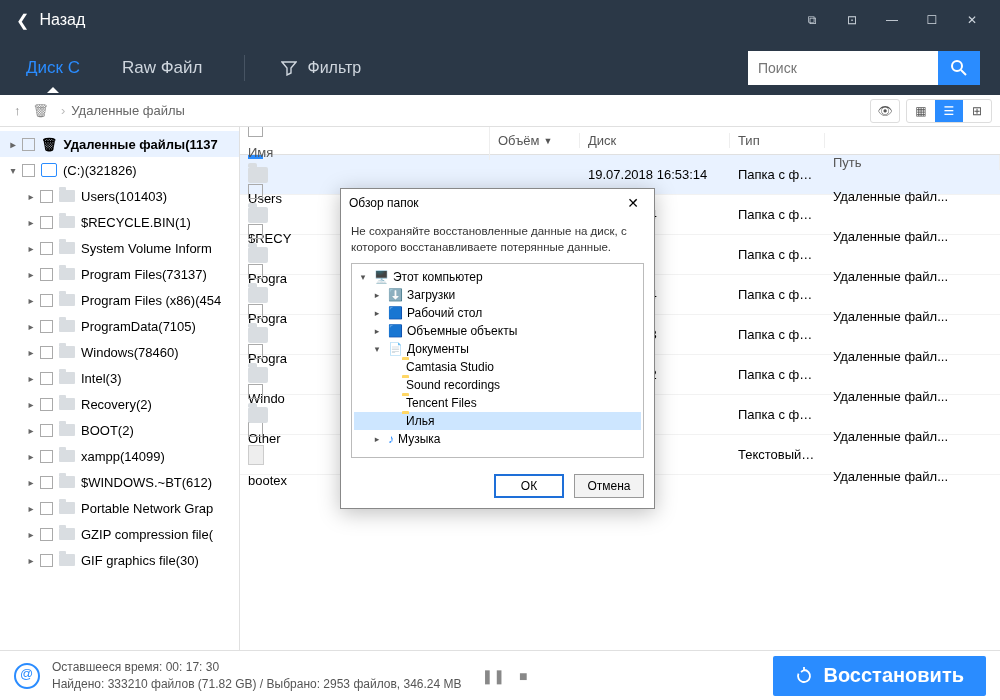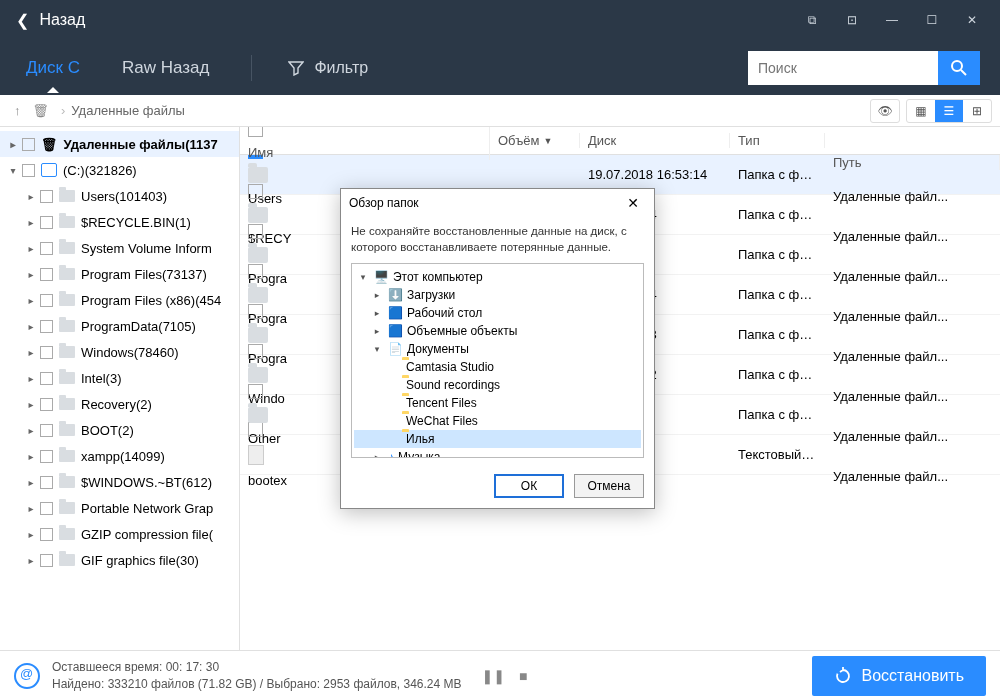--- a/index.html
+++ b/index.html
@@ -66,21 +66,21 @@
 .file-fold::before { content: ""; position: absolute; top: -4px; left: 0; width: 9px; height: 4px; background: #d9dde1; border-radius: 2px 2px 0 0; }
 .file-txt { width: 16px; height: 20px; background: #eee; border: 1px solid #ccc; position: relative; flex: none; }
 
 
 .footer { height: 50px; border-top: 1px solid #e0e0e0; display: flex; align-items: center; padding: 0 14px; font-size: 12px; color: #555; }
 .footer .clock { width: 26px; height: 26px; border: 2px solid #2a8cff; border-radius: 50%; margin-right: 12px; position: relative; }
 .footer .clock::after { content: "@"; color: #2a8cff; position: absolute; left: 4px; top: 1px; font-size: 13px; }
 .footer .info { line-height: 1.4; }
 .footer .spacer { flex: 1; }
 .footer .pctrl { display: flex; gap: 14px; color: #888; font-size: 14px; margin-right: 20px; }
-.restore-btn { background: #2a8cff; color: #fff; height: 40px; padding: 12px 22px; display: flex; align-items: center; gap: 10px; font-size: 16px; border-radius: 2px; cursor: pointer; }
+.restore-btn { background: #2a8cff; color: #fff; height: 40px; padding: 12px 22px; display: flex; align-items: center; gap: 10px; font-size: 20px; border-radius: 2px; cursor: pointer; font-weight: bold; }
 
 
 .dialog { position: absolute; left: 340px; top: 188px; width: 315px; background: #fff; border: 1px solid #888; box-shadow: 0 4px 20px rgba(0,0,0,0.25); font-size: 12px; }
 .dlg-title { height: 28px; display: flex; align-items: center; padding: 0 8px; gap: 8px; }
 .dlg-title .spacer { flex: 1; }
 .dlg-close { width: 26px; height: 22px; display: flex; align-items: center; justify-content: center; cursor: pointer; font-size: 14px; }
 .dlg-body { padding: 6px 10px; }
 .dlg-msg { font-size: 11.5px; color: #333; line-height: 1.4; margin-bottom: 8px; }
 .dlg-tree { border: 1px solid #bbb; height: 195px; overflow: auto; padding: 4px 2px; position: relative; }
 .dt-row { display: flex; align-items: center; height: 18px; white-space: nowrap; cursor: pointer; }
@@ -105,21 +105,21 @@
     <div class="win-btn">⧉</div>
     <div class="win-btn">⊡</div>
     <div class="win-btn">―</div>
     <div class="win-btn">☐</div>
     <div class="win-btn">✕</div>
   </div>
 </div>
 
 <div class="tabbar">
   <div class="tab active">Диск C</div>
-  <div class="tab">Raw Назад</div>
+  <div class="tab">Raw Файл</div>
   <div class="divider"></div>
   <div class="filter-btn">
     <svg width="16" height="16">
         <path d="M1 2h14l-5 6v5l-4 2v-7z" fill="none" stroke="#cfd6de" stroke-width="1.4"></path>
       </svg>
     <span>Фильтр</span>
   </div>
   <div class="spacer"></div>
   <div class="searchbox">
     <input placeholder="Поиск" style="">
@@ -457,24 +457,20 @@
             <span>Camtasia Studio</span>
           </div>
           <div class="dt-row" style="padding-left: 44px;">
             <span class="icon"><span class="folder-icon yellow" style="margin:0 4px"></span></span>
             <span>Sound recordings</span>
           </div>
           <div class="dt-row" style="padding-left: 44px;">
             <span class="icon"><span class="folder-icon yellow" style="margin:0 4px"></span></span>
             <span>Tencent Files</span>
           </div>
-          <div class="dt-row" style="padding-left: 44px;">
-            <span class="icon"><span class="folder-icon yellow" style="margin:0 4px"></span></span>
-            <span>WeChat Files</span>
-          </div>
           <div class="dt-row sel" style="padding-left: 44px;">
             <span class="icon"><span class="folder-icon yellow" style="margin:0 4px"></span></span>
             <span>Илья</span>
           </div>
         </div>
       <div class="dt-row" style="padding-left:16px">
         <span class="tw">▸</span>
         <span style="margin:0 4px;color:#2a8cff">♪</span>
         <span>Музыка</span>
       </div>

